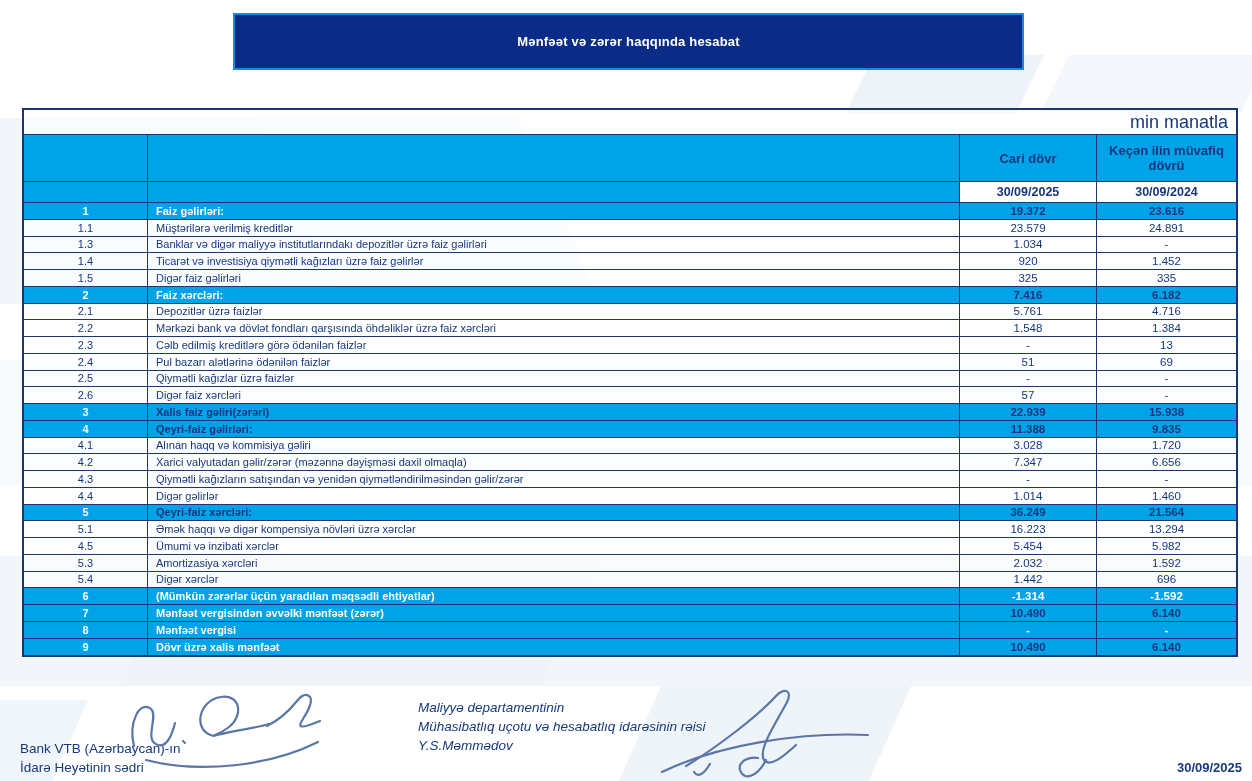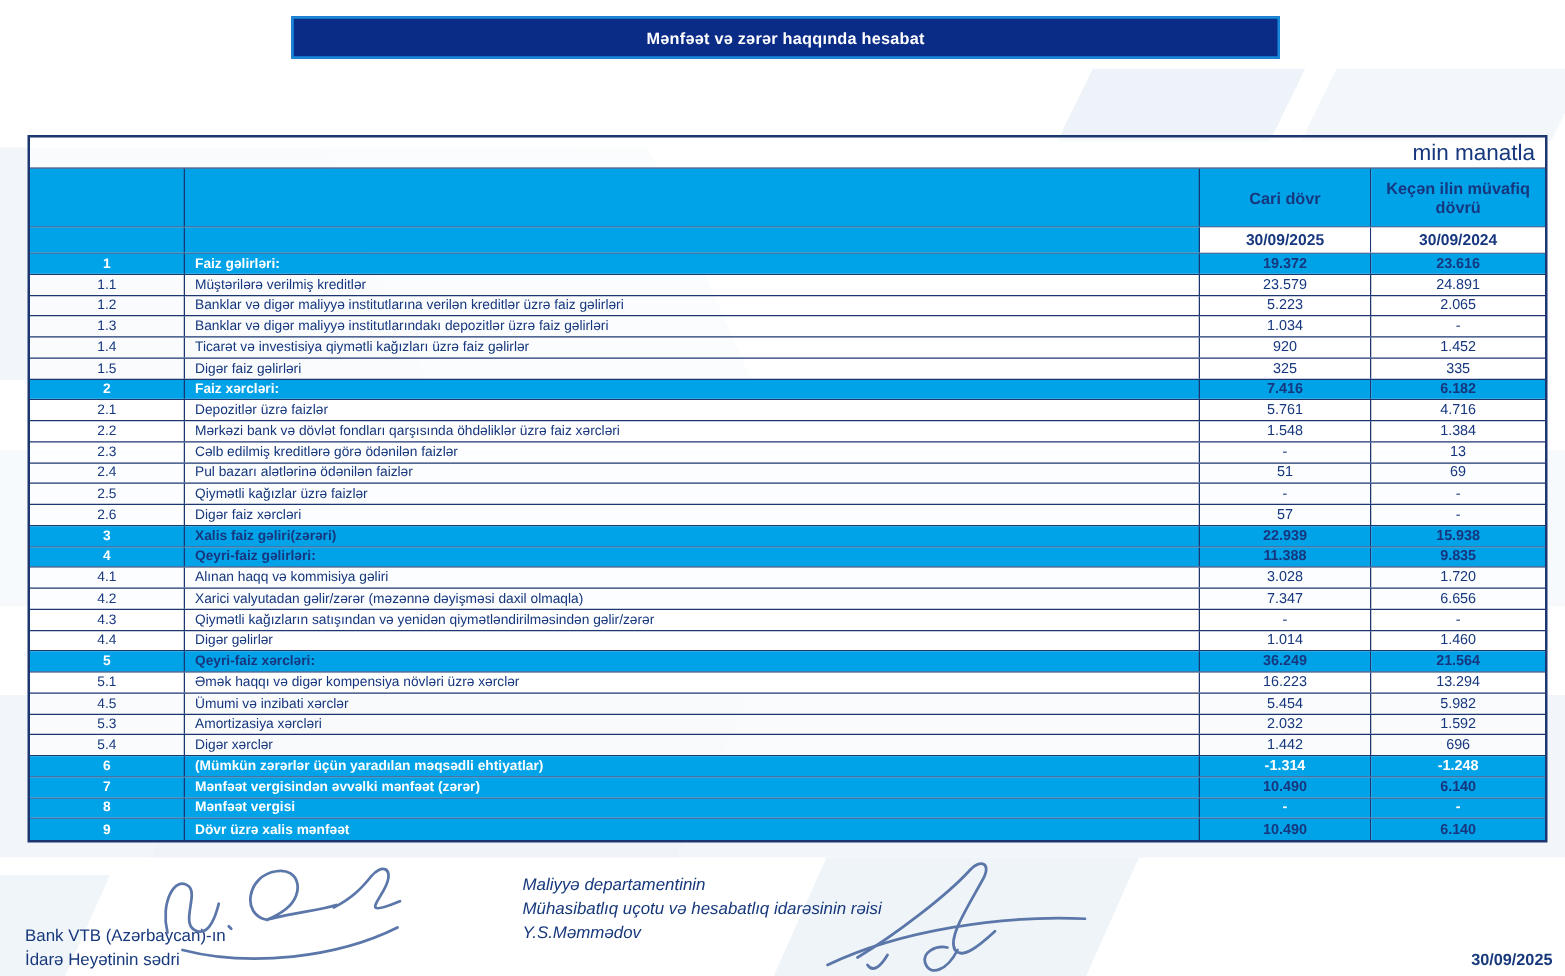--- a/index.html
+++ b/index.html
@@ -16,21 +16,21 @@
   .wm3{left:860px;top:55px;width:170px;height:58px;background:#eef3f9;transform:skewX(-26deg);}
   .wm4{left:1055px;top:55px;width:200px;height:58px;background:#f3f7fb;transform:skewX(-26deg);}
   .wm5{left:0;top:360px;width:1252px;height:125px;background:#f7fafc;}
   .wm6{left:0;top:556px;width:1252px;height:130px;background:#f2f6fa;}
   .wm7{left:640px;top:686px;width:250px;height:95px;background:#eff4f9;transform:skewX(-24deg);}
   .wm8{left:-40px;top:700px;width:110px;height:81px;background:#f0f5fa;transform:skewX(-24deg);}
   .wm9{left:150px;top:556px;width:420px;height:130px;background:#eef3f9;transform:skewX(-24deg);opacity:.6;}
 
   
   .title-bar{
-    position:absolute;z-index:2;left:233px;top:13px;width:791px;height:34px;
+    position:absolute;z-index:2;left:233px;top:13px;width:791px;height:57px;
     background:var(--title-bg);border:2px solid var(--title-border);box-sizing:border-box;
     display:flex;align-items:center;justify-content:center;
   }
   .title-bar span{color:#ffffff;font-size:13px;font-weight:700;letter-spacing:.2px;}
 
   
   .pl-table{
     position:absolute;z-index:1;left:22px;top:108px;width:1216px;
     border:2px solid var(--border);box-sizing:border-box;background:rgba(255,255,255,.55);
   }
@@ -107,26 +107,20 @@
           <div class="cell val">19.372</div>
           <div class="cell val">23.616</div>
         </div>
         <div class="trow body-row">
           <div class="cell num">1.1</div>
           <div class="cell label">Müştərilərə verilmiş kreditlər</div>
           <div class="cell val">23.579</div>
           <div class="cell val">24.891</div>
         </div>
         <div class="trow body-row">
-          <div class="cell num">1.2</div>
-          <div class="cell label">Banklar və digər maliyyə institutlarına verilən kreditlər üzrə faiz gəlirləri</div>
-          <div class="cell val">5.223</div>
-          <div class="cell val">2.065</div>
-        </div>
-        <div class="trow body-row">
           <div class="cell num">1.3</div>
           <div class="cell label">Banklar və digər maliyyə institutlarındakı depozitlər üzrə faiz gəlirləri</div>
           <div class="cell val">1.034</div>
           <div class="cell val">-</div>
         </div>
         <div class="trow body-row">
           <div class="cell num">1.4</div>
           <div class="cell label">Ticarət və investisiya qiymətli kağızları üzrə faiz gəlirlər</div>
           <div class="cell val">920</div>
           <div class="cell val">1.452</div>
@@ -242,21 +236,21 @@
         <div class="trow body-row">
           <div class="cell num">5.4</div>
           <div class="cell label">Digər xərclər</div>
           <div class="cell val">1.442</div>
           <div class="cell val">696</div>
         </div>
         <div class="trow body-row section">
           <div class="cell num wtext">6</div>
           <div class="cell label wtext">(Mümkün zərərlər üçün yaradılan məqsədli ehtiyatlar)</div>
           <div class="cell val wtext">-1.314</div>
-          <div class="cell val wtext">-1.248</div>
+          <div class="cell val wtext">-1.592</div>
         </div>
         <div class="trow body-row section">
           <div class="cell num wtext">7</div>
           <div class="cell label wtext">Mənfəət vergisindən əvvəlki mənfəət (zərər)</div>
           <div class="cell val">10.490</div>
           <div class="cell val">6.140</div>
         </div>
         <div class="trow body-row section">
           <div class="cell num wtext">8</div>
           <div class="cell label wtext">Mənfəət vergisi</div>

